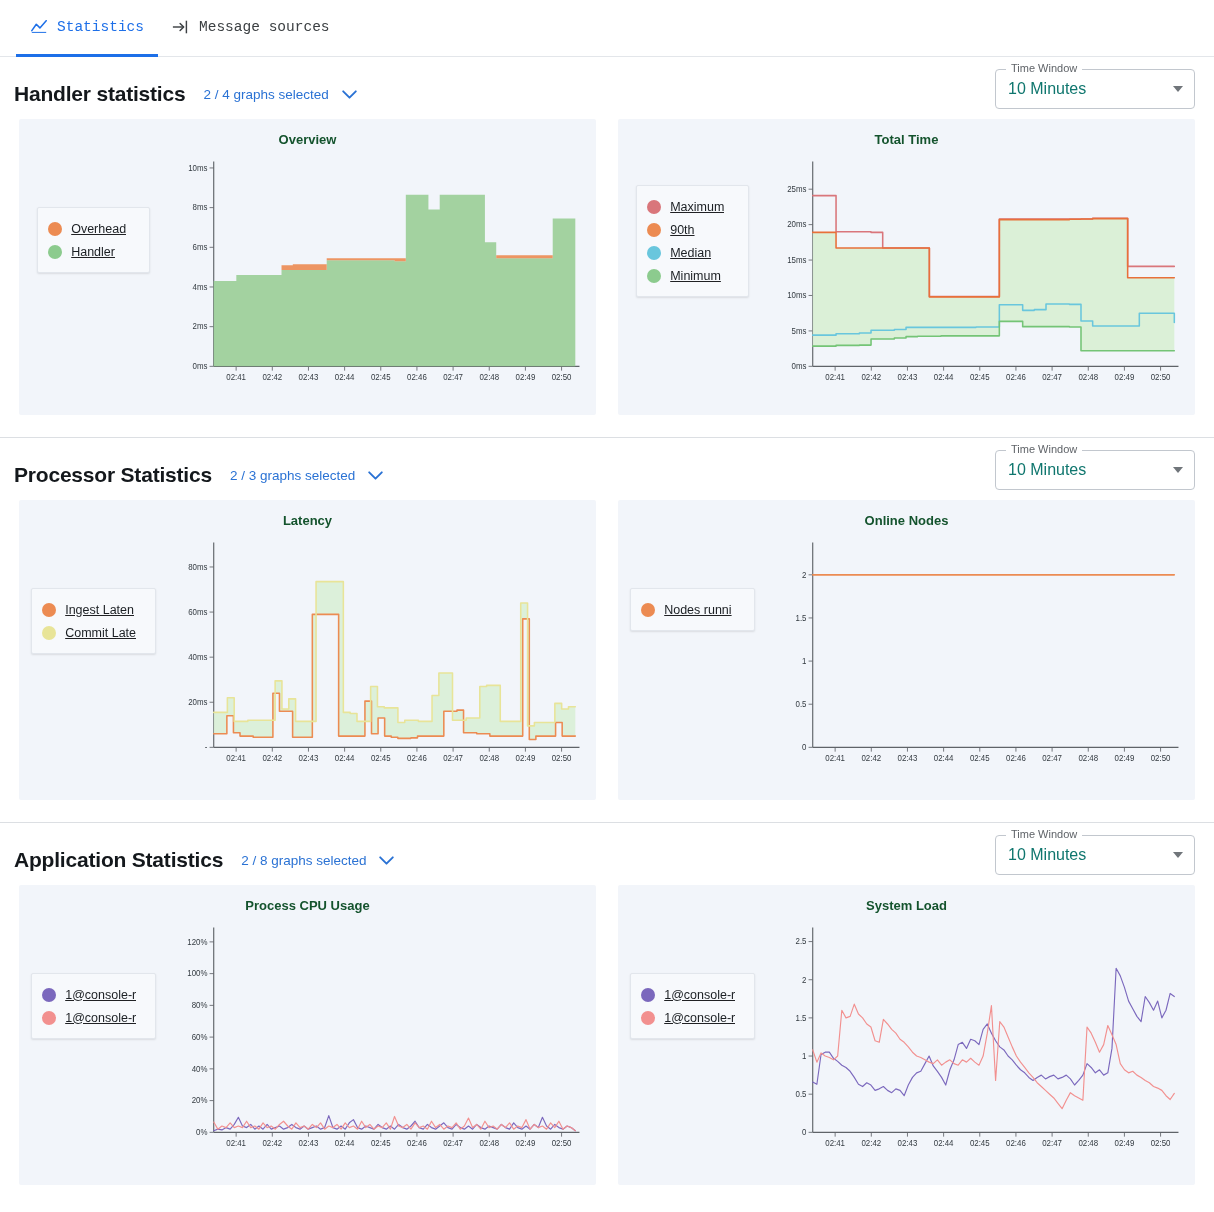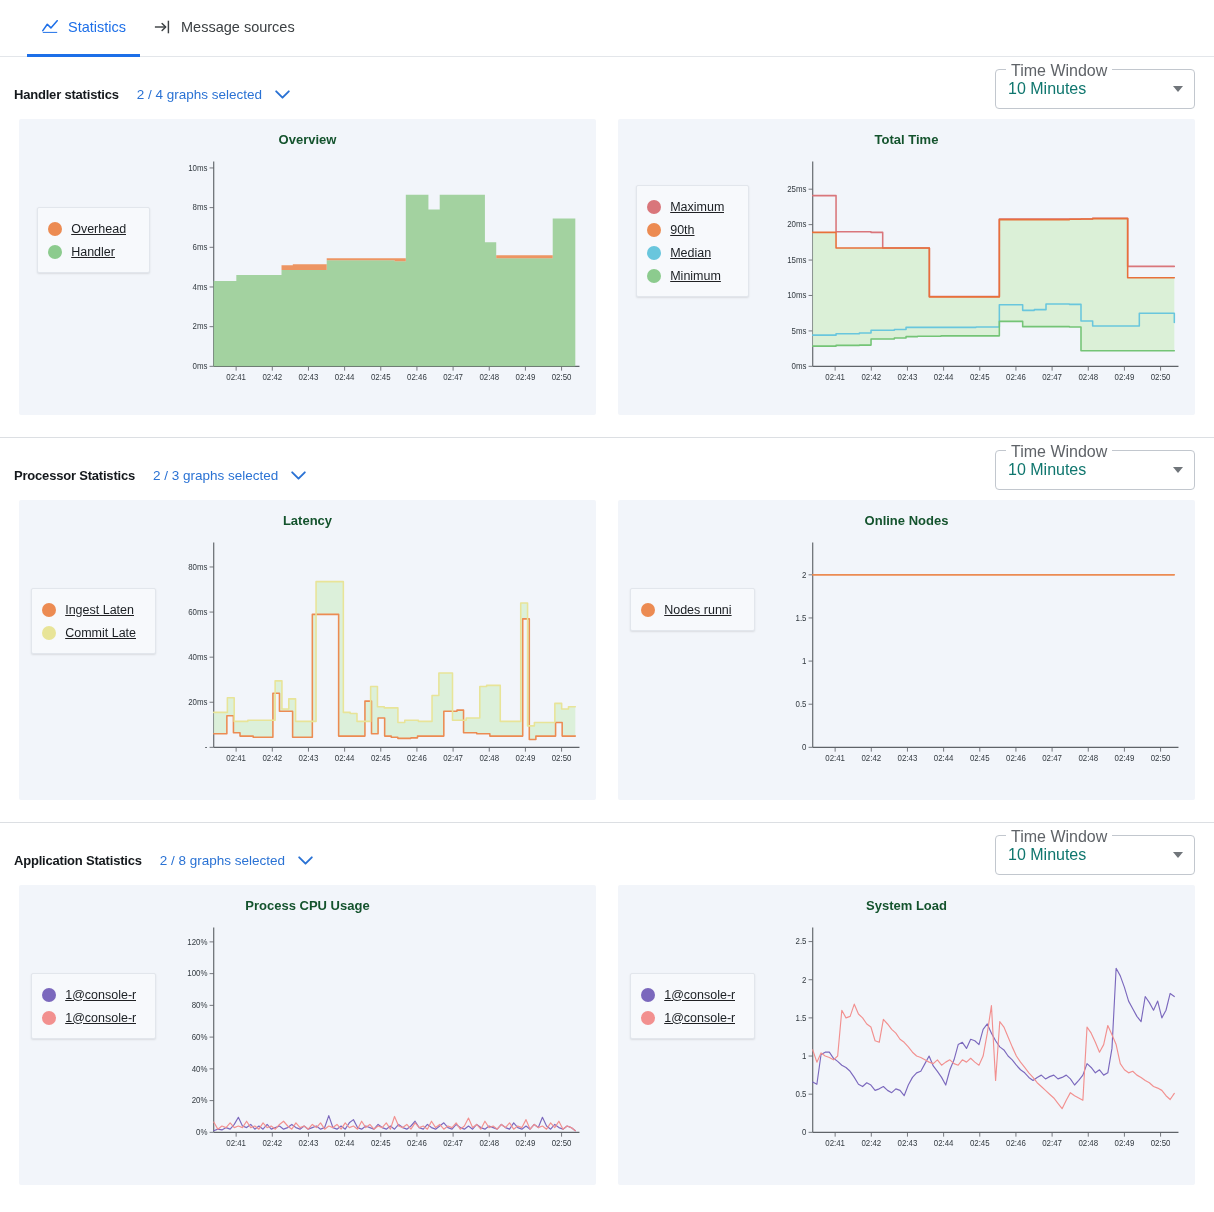--- a/index.html
+++ b/index.html
@@ -10,23 +10,24 @@
     color: #202124;
     overflow: hidden;
   }
   .app { width: 1214px; height: 1212px; position: relative; background:#fff; }
 
   
   .tabbar {
     height: 57px;
     display: flex;
     align-items: stretch;
-    padding-left: 27px;
+    padding-left: 16px;
     border-bottom: 1px solid #e3e6ea;
     background: #fff;
+    font-family: Liberation Mono, monospace;
   }
   .tab {
     display: flex; align-items: center; gap: 9px;
     padding: 0 14px;
     font-size: 14.5px;
     color: #3c4043;
     cursor: pointer;
     position: relative;
     border-bottom: 3px solid transparent;
     margin-bottom: -1px;
@@ -36,21 +37,21 @@
 
   
   .section { position: relative; }
   .section + .section { border-top: 1px solid #dcdfe3; }
   .sec-head {
     display: flex; align-items: center;
     padding: 20px 14px 8px 14px;
     min-height: 62px;
     position: relative;
   }
-  .sec-title { font-size: 13px; font-weight: bold; color: #14181c; letter-spacing: -0.2px; }
+  .sec-title { font-size: 21px; font-weight: bold; color: #14181c; letter-spacing: -0.2px; }
   .sec-sel {
     margin-left: 18px; font-size: 13.5px; color: #2a72d4; cursor: pointer;
     display: flex; align-items: center; gap: 13px;
   }
   .chev { width: 15px; height: 9px; display:block; }
 
   
   .tw {
     position: absolute; right: 19px; top: 12px;
     width: 200px; height: 40px;
@@ -60,21 +61,21 @@
     border: 1px solid #c2c7ce; border-radius: 4px;
     display: flex; align-items: center;
     padding: 0 12px;
     background: #fff;
     cursor: pointer;
     position: relative;
   }
   .tw-label {
     position: absolute; top: -8px; left: 10px;
     background: #fff; padding: 0 5px;
-    font-size: 16px; color: #5f6368;
+    font-size: 11px; color: #5f6368;
   }
   .tw-val { font-size: 16px; color: #0f766e; font-weight: 300; }
   .tw-arrow {
     position: absolute; right: 11px; top: 50%; transform: translateY(-50%);
     width: 0; height: 0;
     border-left: 5.5px solid transparent; border-right: 5.5px solid transparent;
     border-top: 6px solid #70757a;
   }
 
   

